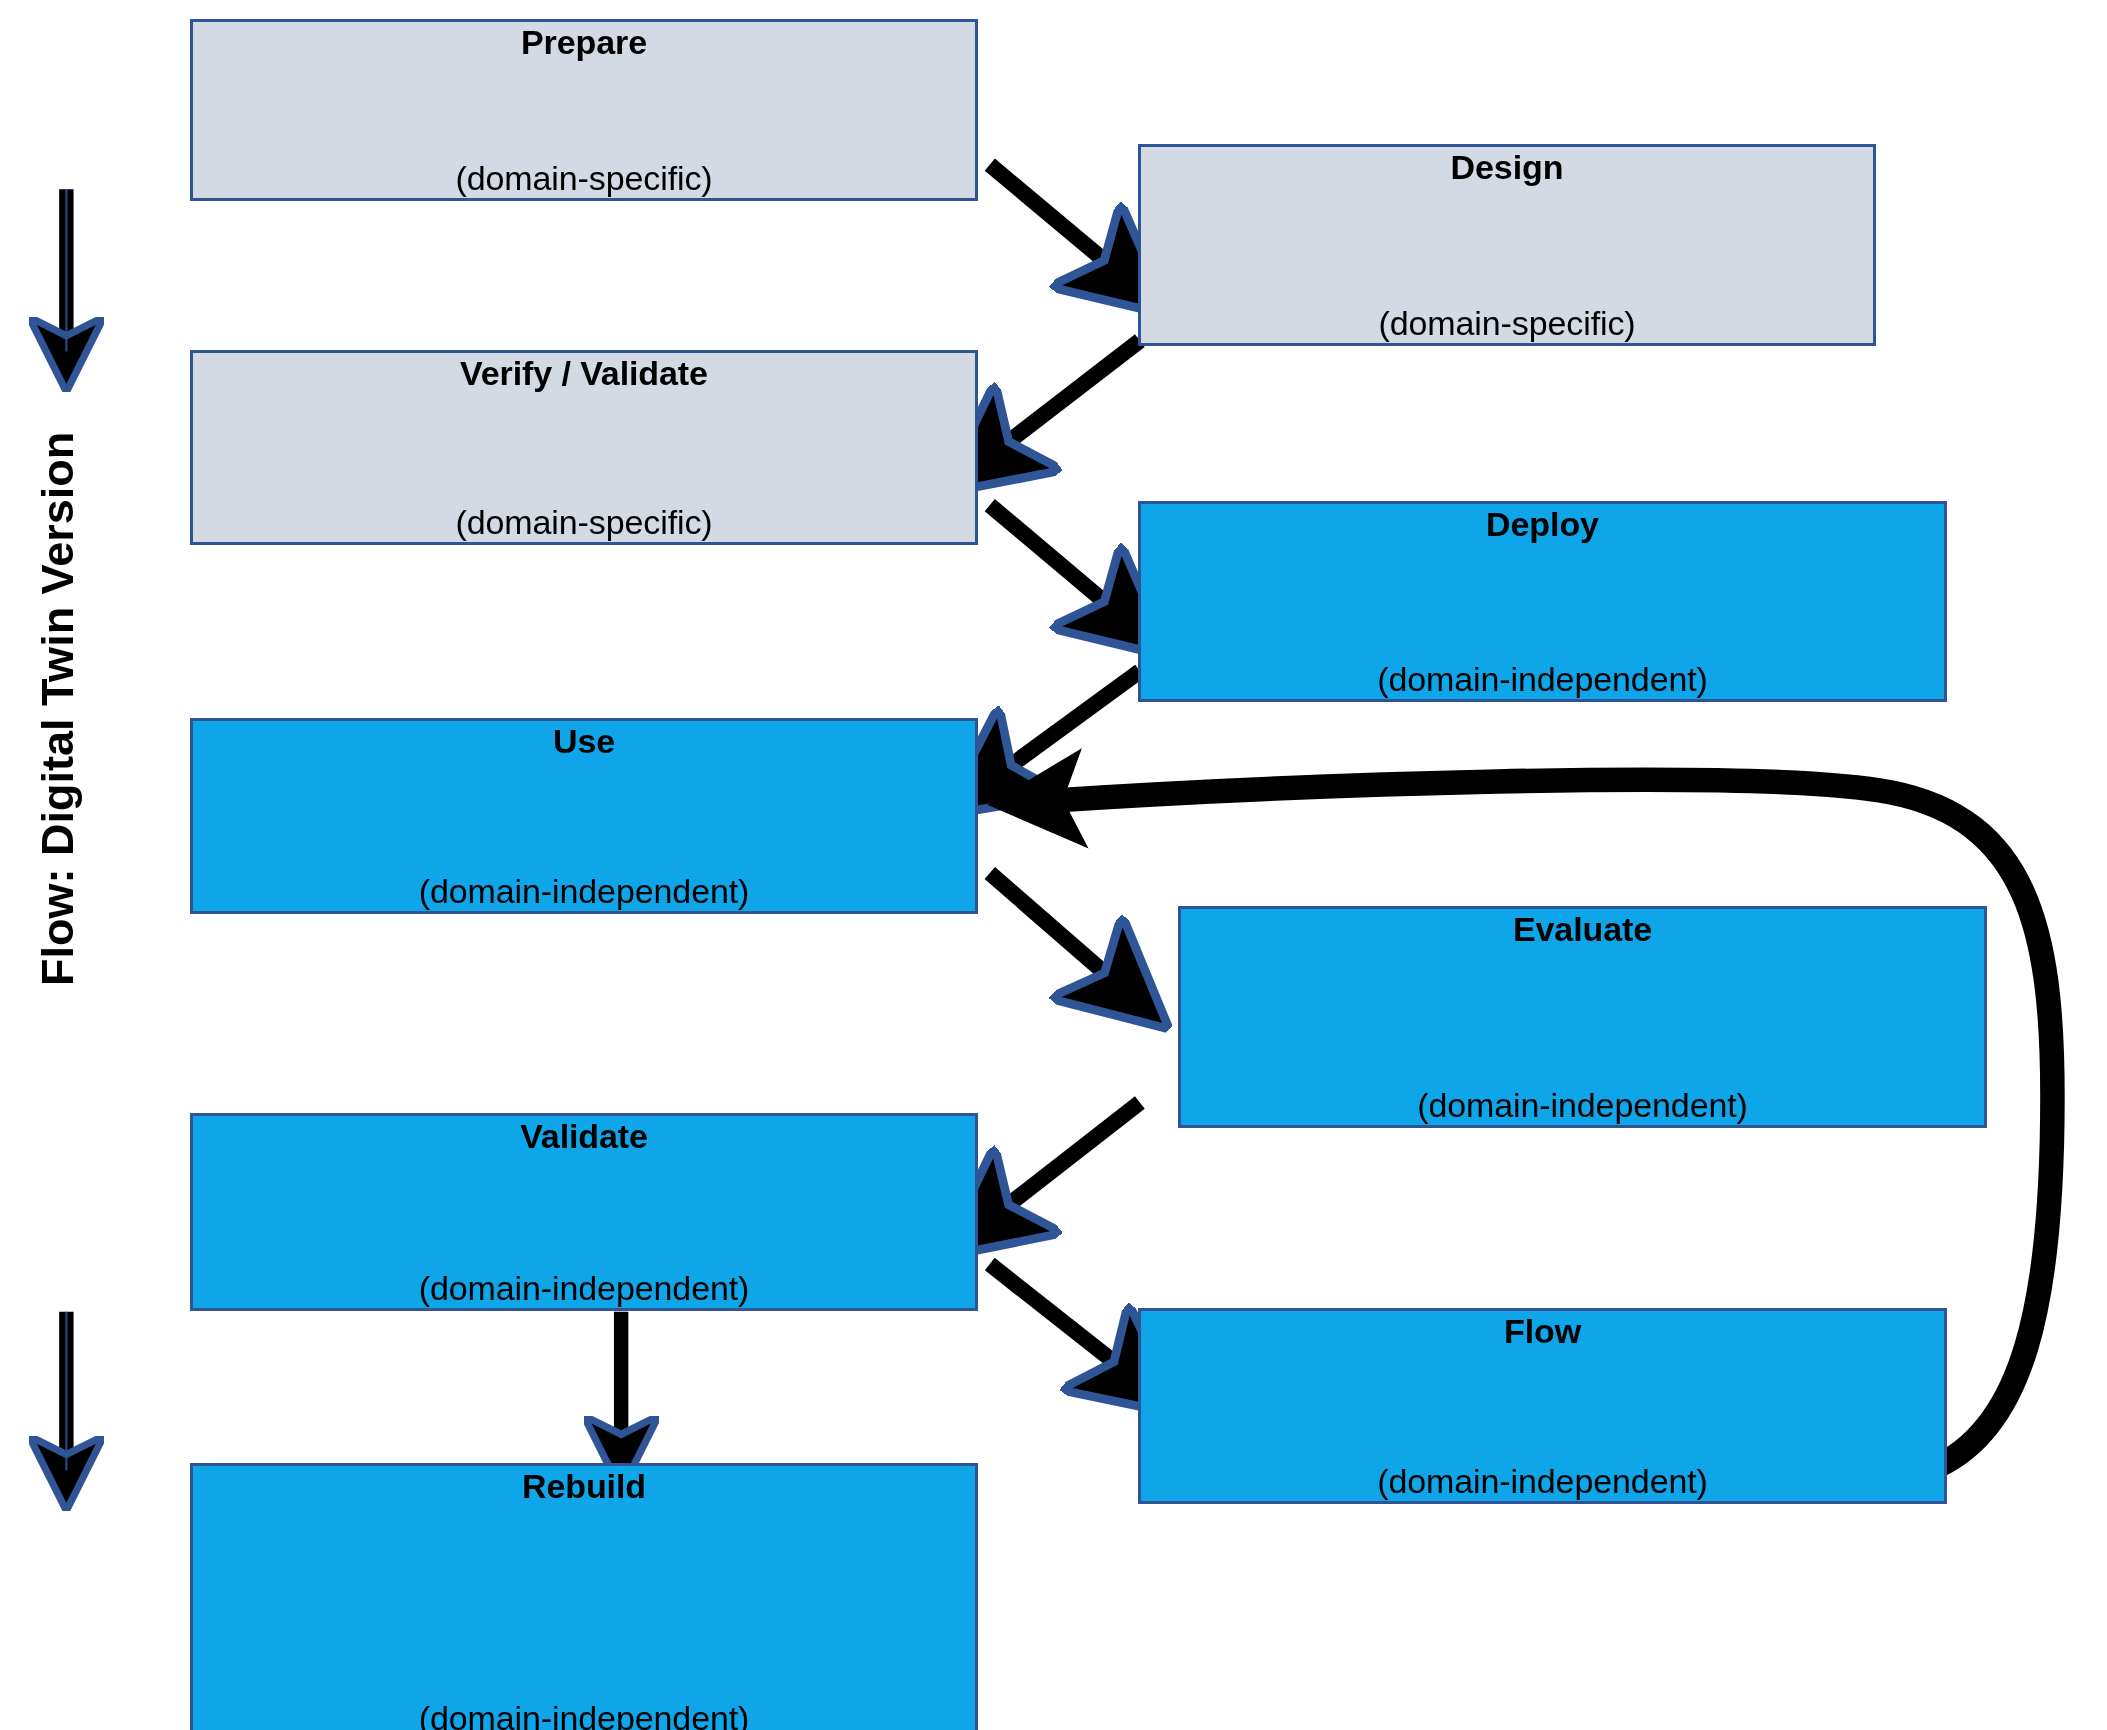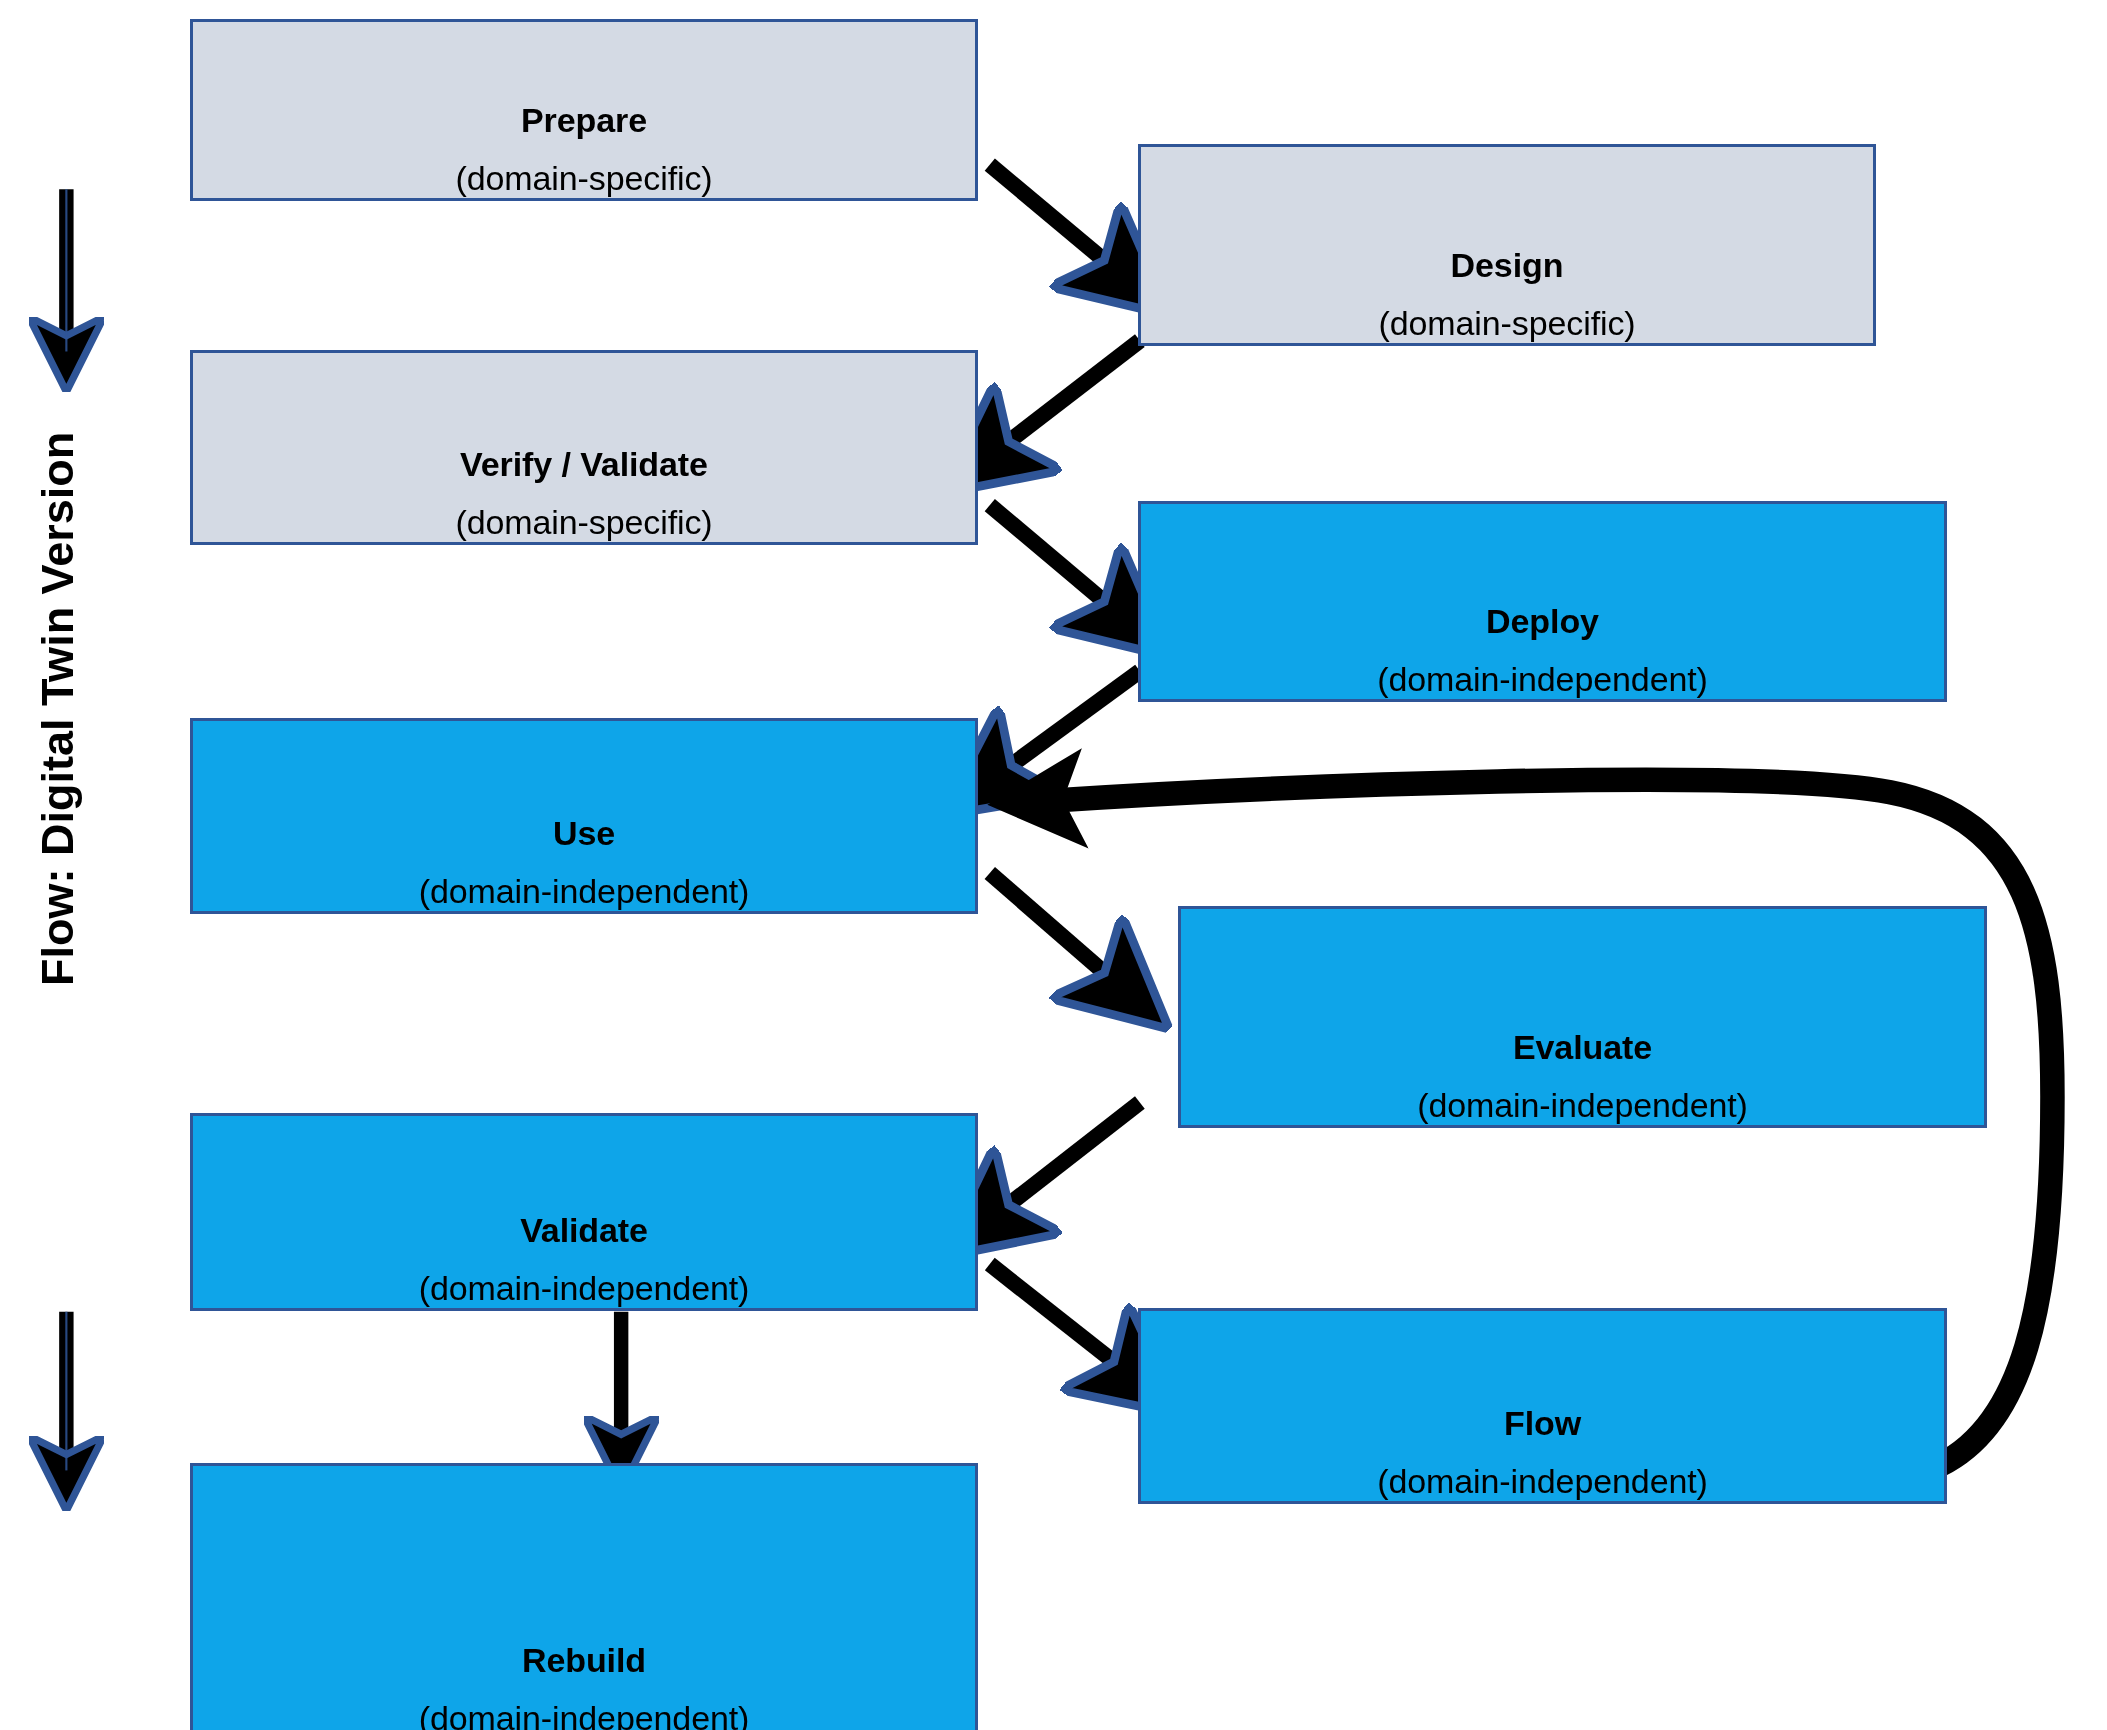--- a/index.html
+++ b/index.html
@@ -15,21 +15,21 @@
     overflow: hidden;
     font-family: "Liberation Sans", sans-serif;
   }
   .node {
     position: absolute;
     box-sizing: border-box;
     border: 3.6px solid #2f5597;
     display: flex;
     flex-direction: column;
     align-items: center;
-    justify-content: flex-end;
+    justify-content: space-between;
     text-align: center;
     line-height: 1.18;
   }
   .node.shaded { background: #d4dae4; }
   .node.plain  { background: #0ea5e9; }
   .node .title {
     font-weight: bold;
     font-size: 34px;
     color: #000000;
     letter-spacing: -0.1px;

